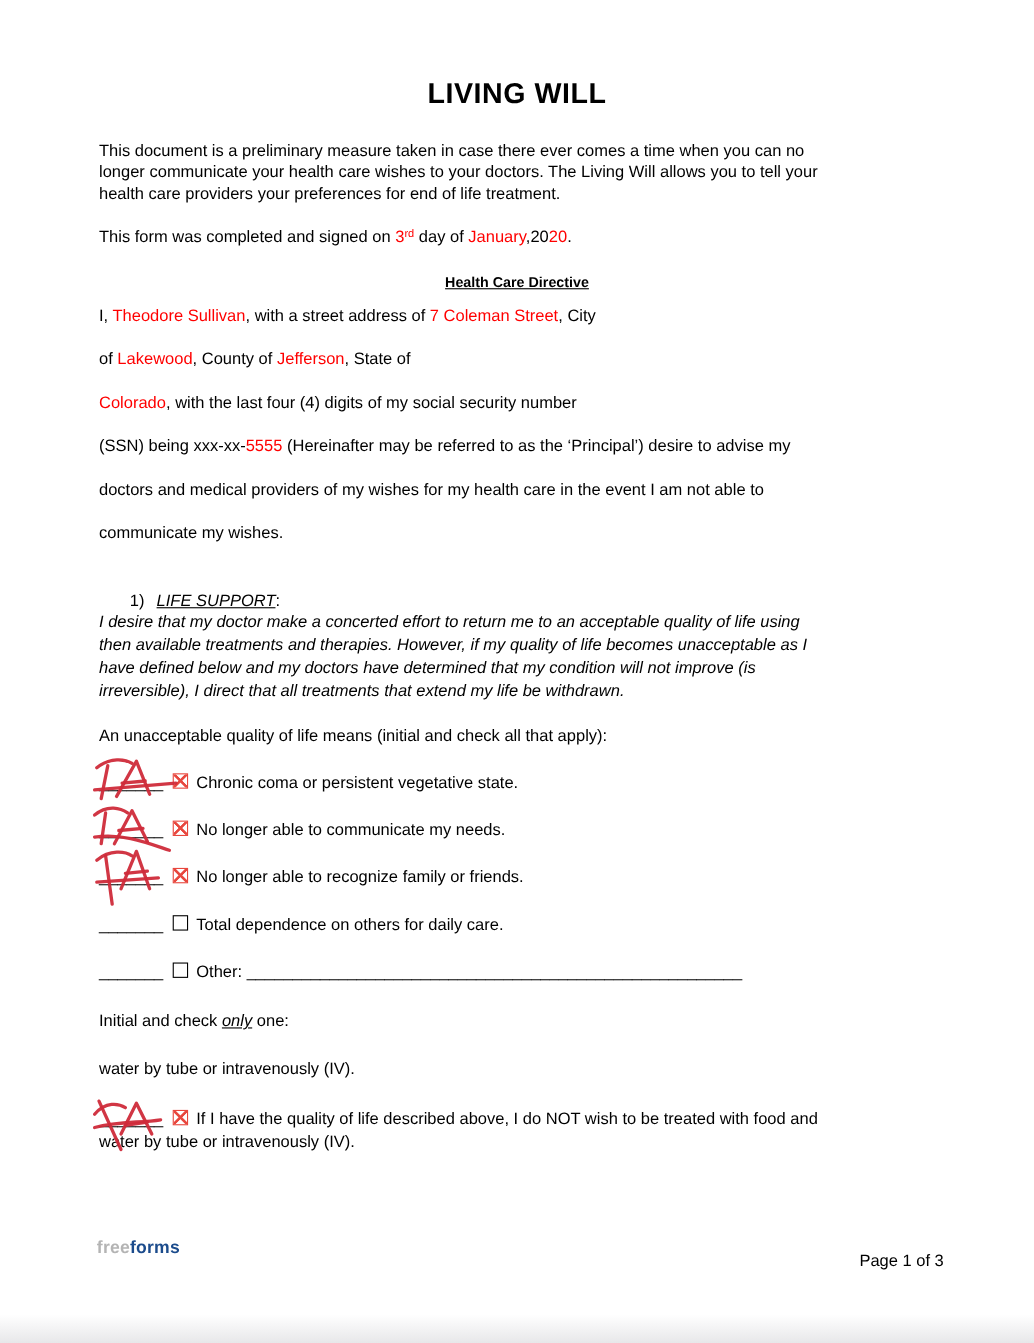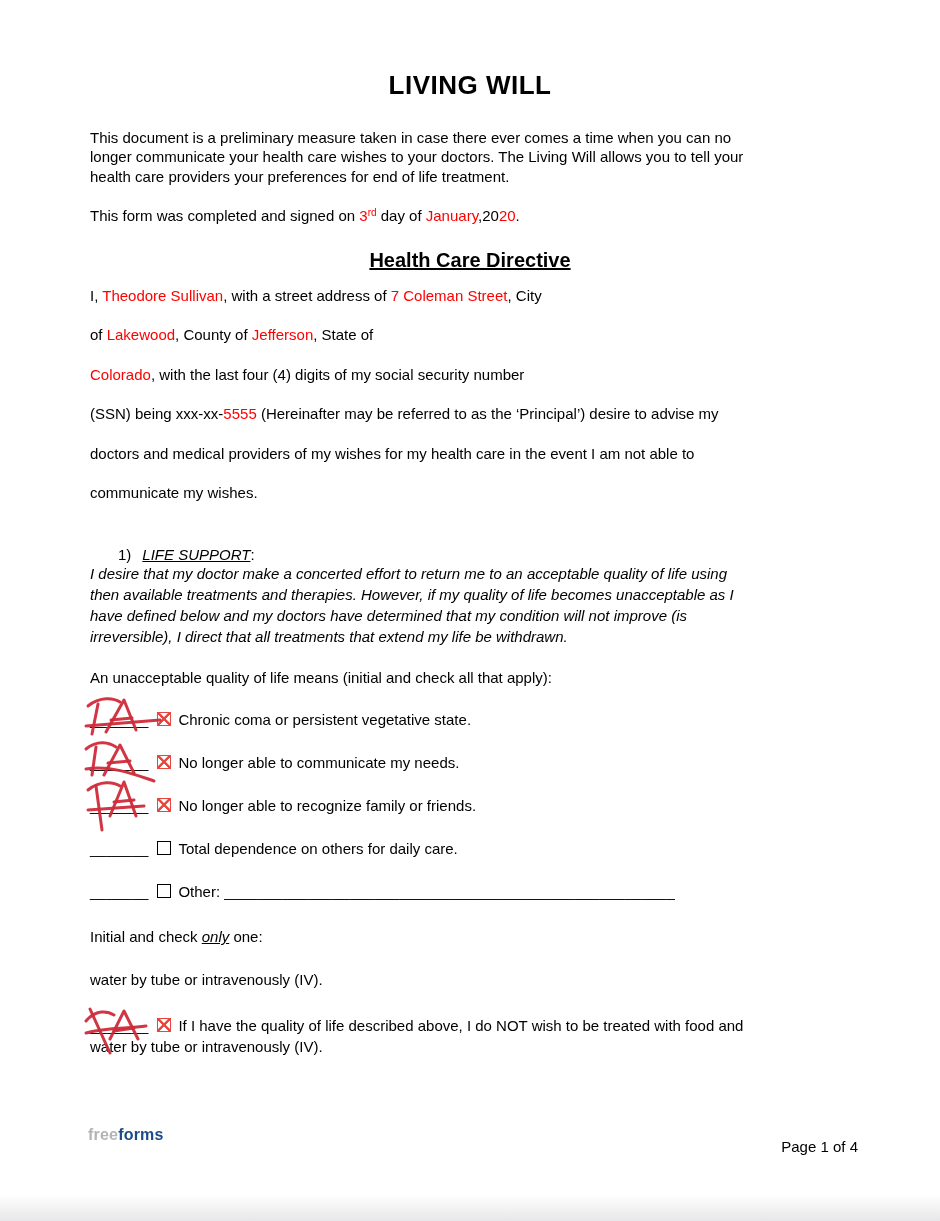--- a/index.html
+++ b/index.html
@@ -6,21 +6,21 @@
   .page{width:940px;height:1221px;position:relative;overflow:hidden;background:#fff;
         font-family:"Liberation Sans",sans-serif;font-size:15px;color:#000;}
   .content{padding:70px 90px 0 90px;}
   .title{margin:0;text-align:center;font-size:26px;font-weight:bold;letter-spacing:.5px;}
   .intro{margin-top:27px;line-height:19.3px;}
   .dateline{margin-top:21px;}
   sup{font-size:10px;vertical-align:5px;}
   .red{color:var(--red);}
   .it{font-style:italic;}
   .un{text-decoration:underline;}
-  .hcd{margin-top:25px;text-align:center;font-size:20px;font-weight:bold;text-decoration:underline;}
+  .hcd{margin-top:25px;text-align:center;font-size:13px;font-weight:bold;text-decoration:underline;}
   .directive{margin-top:4px;}
   .dline{line-height:39.4px;white-space:nowrap;}
   .sec{margin-top:34px;}
   .sec .num{margin-left:28px;margin-right:11px;}
   .sec .ls{font-style:italic;text-decoration:underline;}
   .lsbody{line-height:21px;font-style:italic;}
   .lead{margin-top:22px;}
   .row{margin-top:24px;position:relative;line-height:19px;}
   .blank{color:#000;}
   .cb{display:inline-block;width:12px;height:12px;border:1.6px solid #000;
@@ -145,15 +145,15 @@
         <span class="blank">_______</span><span class="cb checked"></span><span>If I have the quality of life described above, I do NOT wish to be treated with food and</span>
       </div>
       <div>water by tube or intravenously (IV).</div>
     </div>
 
   </div>
 
   <div class="logo">
     <span class="free">free</span><span class="forms">forms</span>
   </div>
-  <div class="pageno">Page 1 of 4</div>
+  <div class="pageno">Page 1 of 3</div>
   <div class="bottom-fade"></div>
 </div>
 
 </body></html>

